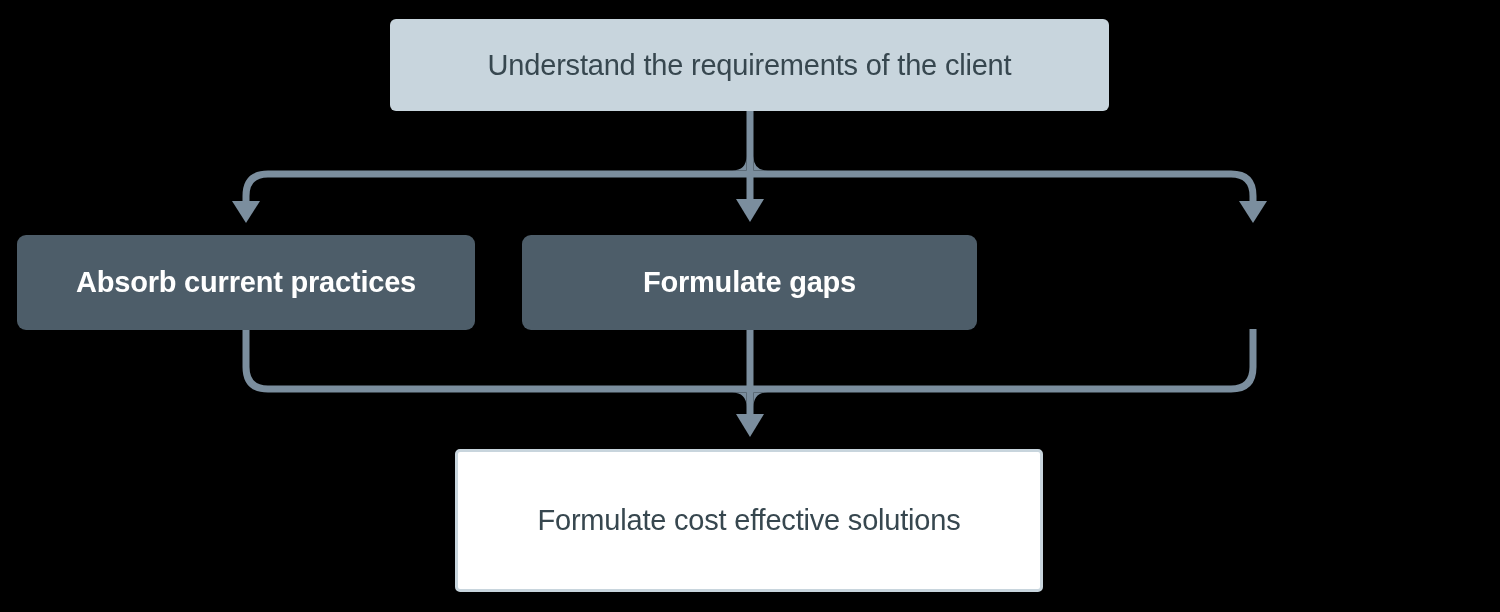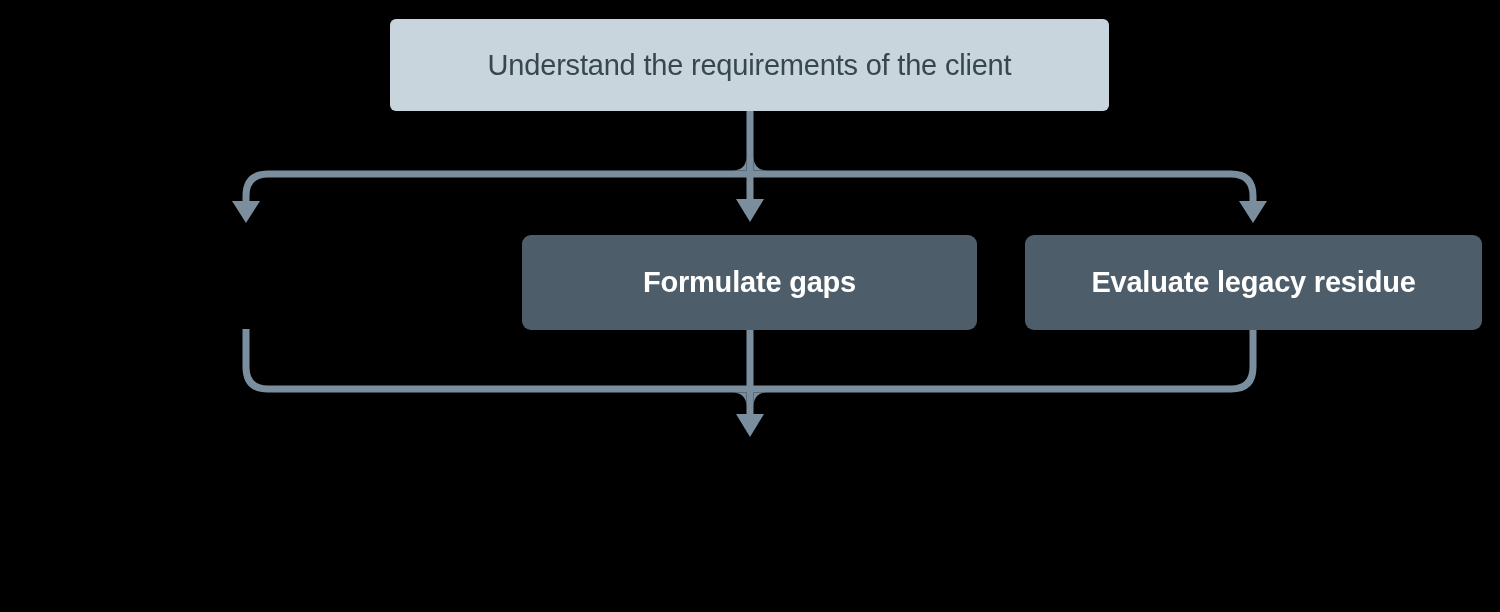--- a/index.html
+++ b/index.html
@@ -86,23 +86,26 @@
     <path class="edge-fill" d="M746.5,407 Q746.5,392.5 732,392.5 L746.5,392.5 Z"></path>
     <path class="edge-fill" d="M753.5,407 Q753.5,392.5 768,392.5 L753.5,392.5 Z"></path>
 
     <polygon class="edge-fill" points="736,414 764,414 750,437"></polygon>
   </svg>
 
   <div id="node-top" class="node node-light">
     <span>Understand the requirements of the client</span>
   </div>
 
+  <div id="node-left" class="node node-dark">
+    <span>Absorb current practices</span>
+  </div>
 
   <div id="node-center" class="node node-dark">
     <span>Formulate gaps</span>
   </div>
 
-  <div id="node-right" class="node node-dark">
-    <span>Evaluate legacy residue</span>
+
+  <div id="node-bottom" class="node node-outline">
+    <span>Formulate cost effective solutions</span>
   </div>
-
 
 </div>
 
 </body></html>

